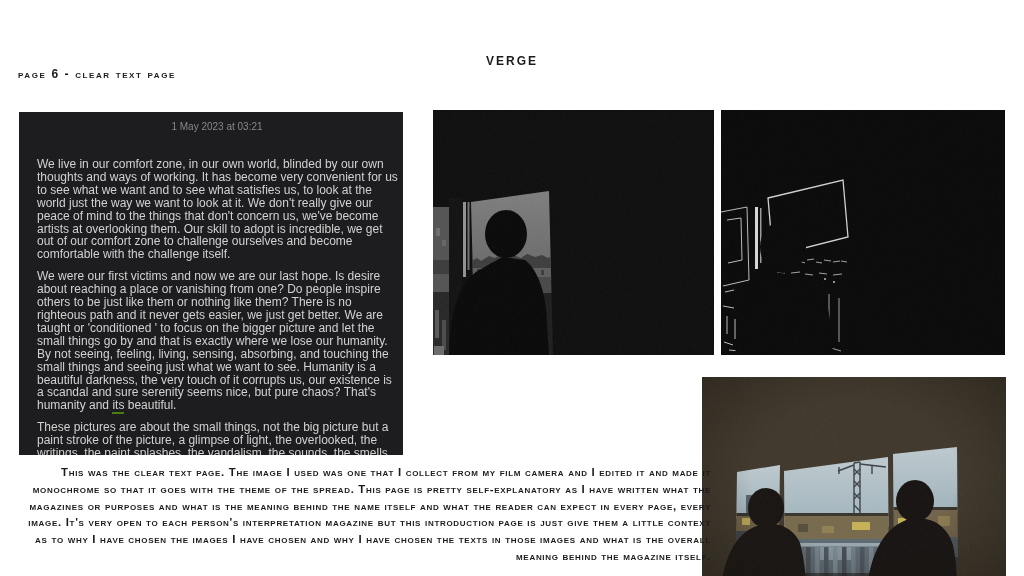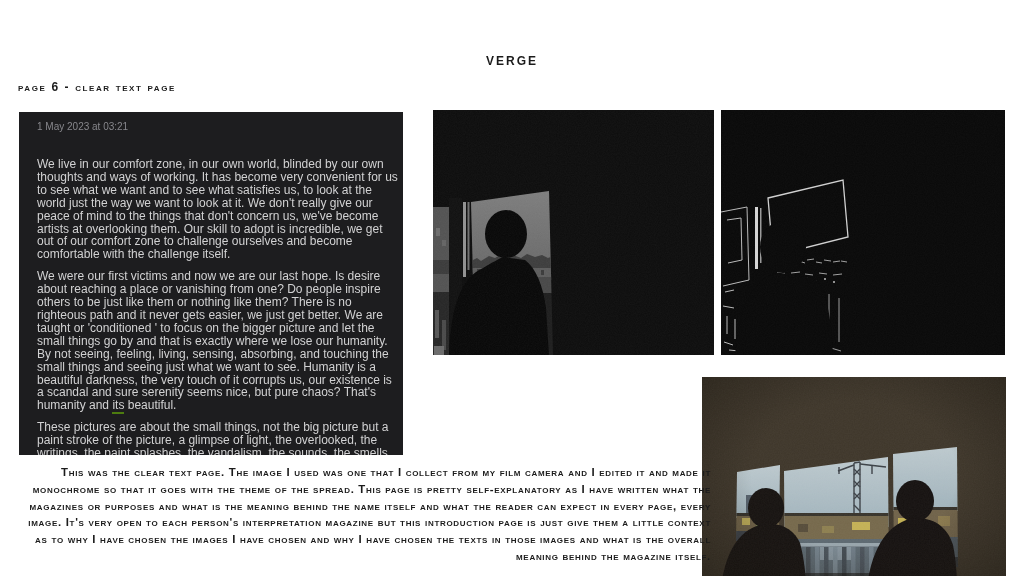--- a/index.html
+++ b/index.html
@@ -3,30 +3,30 @@
 <meta charset="utf-8">
 <style>
   html,body{margin:0;padding:0;background:#ffffff;}
   #page{position:relative;width:1024px;height:576px;background:#ffffff;overflow:hidden;
         font-family:"Liberation Sans",sans-serif;margin-top:38px;}
 
   
   .smallcaps{font-variant-caps:small-caps;font-weight:700;color:#1b1b1b;}
   .magazine-title{position:absolute;top:16px;left:0;width:1024px;text-align:center;
         font-size:12px;letter-spacing:2px;}
-  .page-label{position:absolute;top:42px;left:18px;font-size:12px;letter-spacing:1.6px;}
+  .page-label{position:absolute;top:29px;left:18px;font-size:12px;letter-spacing:1.6px;}
   .caption{position:absolute;left:19px;top:426px;width:692px;
         font-size:11.4px;letter-spacing:0.7px;line-height:16.8px;text-align:right;}
   .page-number{position:absolute;left:986px;top:555px;font-size:13px;letter-spacing:1px;}
 
   
   .notes-box{position:absolute;left:19px;top:74px;width:384px;height:343px;
         background:#1d1d1f;color:#d2d2d3;overflow:hidden;box-sizing:border-box;
         padding:9px 4px 8px 18px;}
-  .notes-timestamp{width:360px;font-size:10px;color:#87878c;
+  .notes-timestamp{width:360px;text-align:center;font-size:10px;color:#87878c;
         margin-bottom:26px;}
   .notes-para{font-size:12px;line-height:12.9px;margin:0 0 9px 0;}
   .misspelled{border-bottom:2px solid #4d7c0f;padding-bottom:0px;}
 
   
   .photo{position:absolute;display:block;}
   .photo-mono{left:433px;top:72px;width:281px;height:245px;}
   .photo-outline{left:721px;top:72px;width:284px;height:245px;}
   .photo-original{left:702px;top:339px;width:304px;height:218px;}
 </style>

